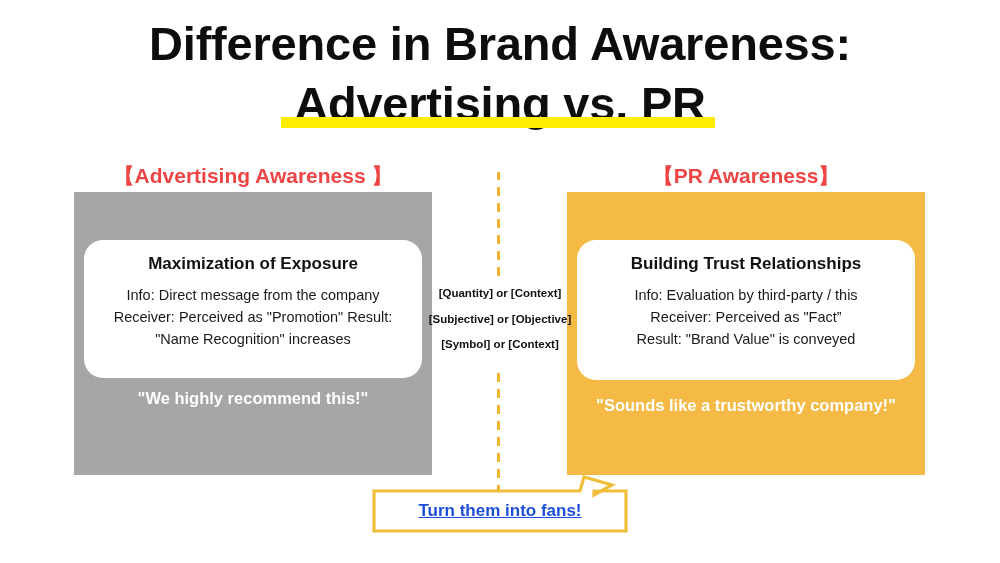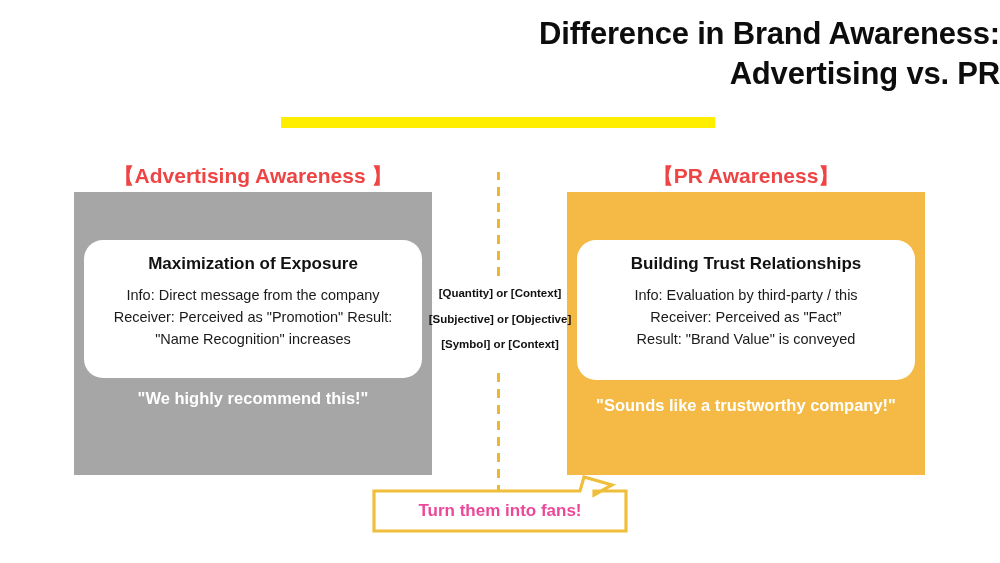--- a/index.html
+++ b/index.html
@@ -23,26 +23,25 @@
 
   
   .title-block {
     position: absolute;
     top: 14px;
     left: 0;
     width: 1000px;
     text-align: center;
   }
   .title-line {
-    font-size: 31px;
+    font-size: 47px;
     font-weight: 700;
     color: #0d0d0d;
     line-height: 1.28;
     letter-spacing: -0.2px;
-    text-align: right;
   }
   .title-underline {
     position: absolute;
     left: 281px;
     top: 117px;
     width: 434px;
     height: 11px;
     background: #ffee00;
   }
 
@@ -153,22 +152,23 @@
   }
   .callout svg { position: absolute; left: 0; top: -15px; }
   .callout-text {
     position: absolute;
     left: 0;
     top: 12px;
     width: 256px;
     text-align: center;
     font-size: 17px;
     font-weight: 700;
-    color: #ec4899;
-    white-space: nowrap;
+    color: #1d4ed8;
+    white-space: nowrap;
+    text-decoration: underline;
   }
 </style>
 </head>
 <body>
 
 <div class="slide">
 
   <div class="title-block">
     <div class="title-line">Difference in Brand Awareness:</div>
     <div class="title-line">Advertising vs. PR</div>

